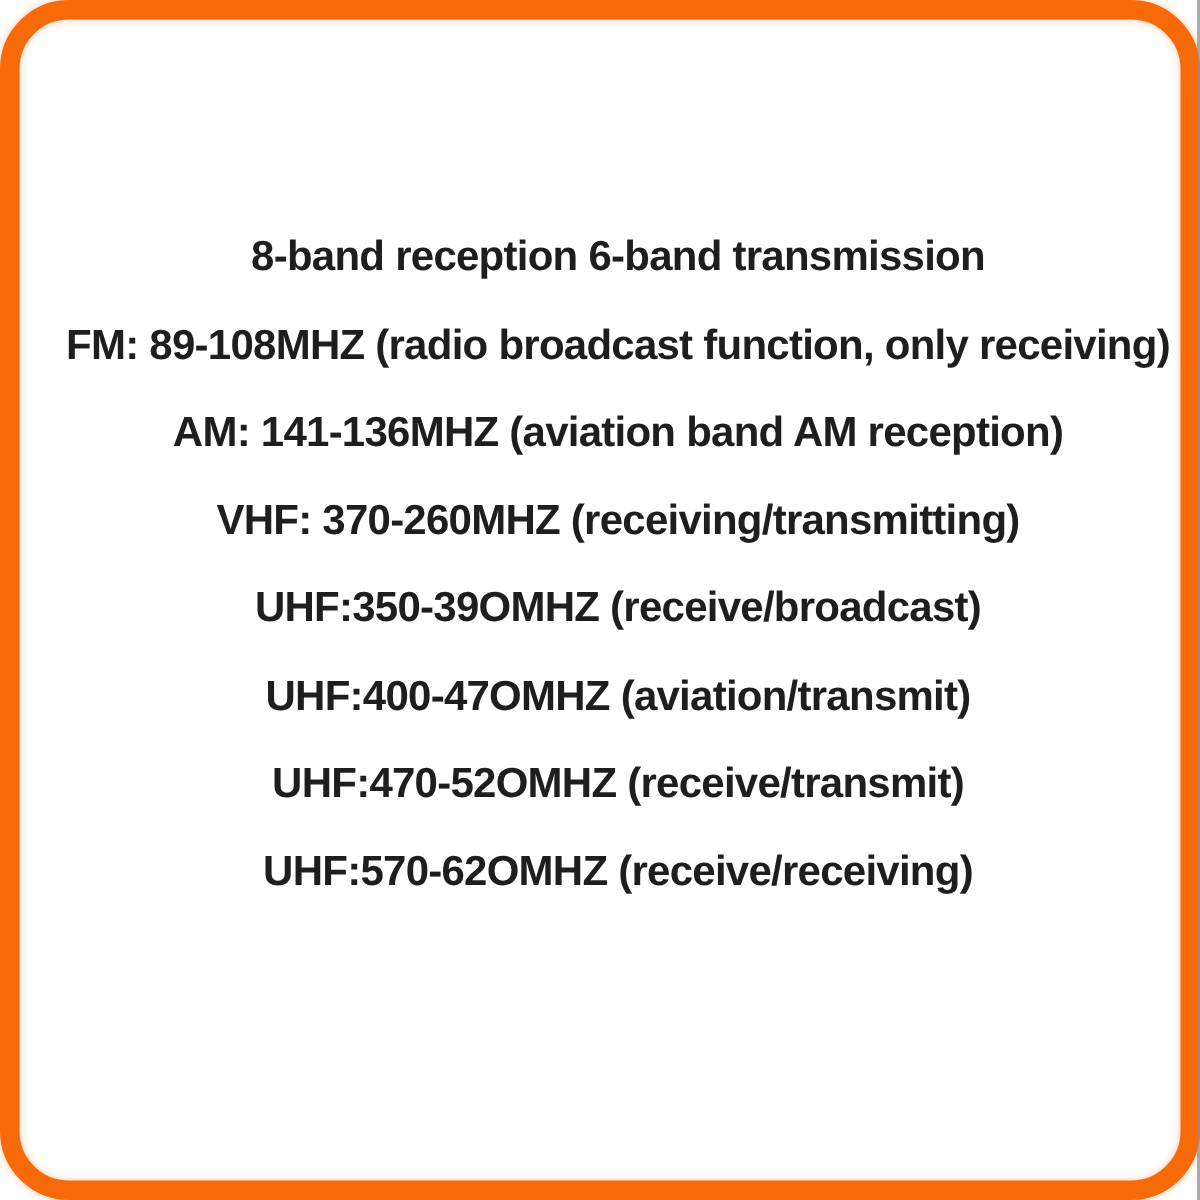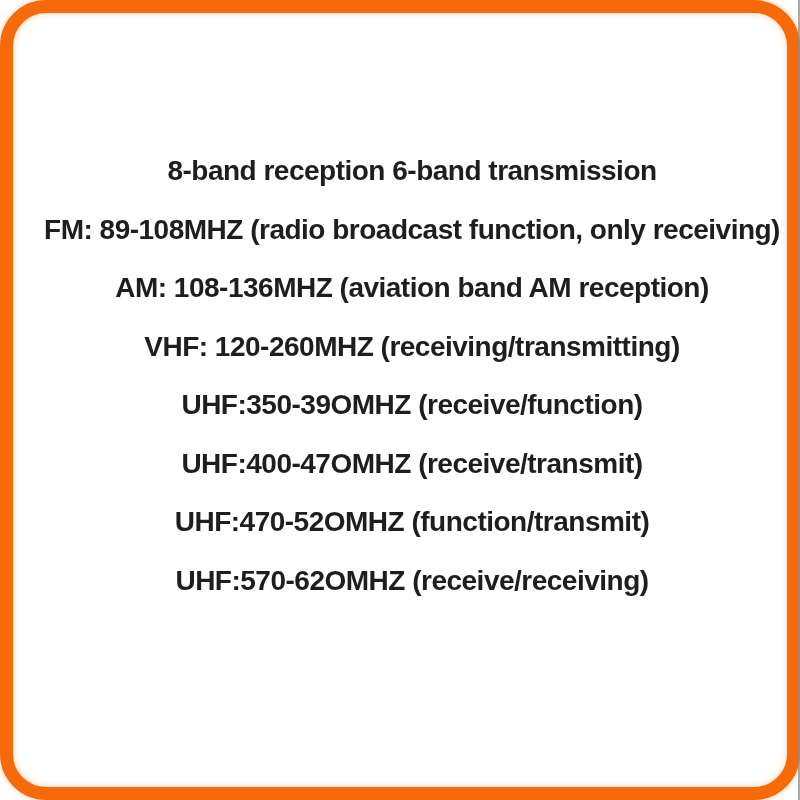--- a/index.html
+++ b/index.html
@@ -69,20 +69,20 @@
 <body>
 
 <div class="page">
   <div class="frame-glow"></div>
   <div class="frame"></div>
   <div class="edge-artifact-right"></div>
 
   <div class="content">
     <div class="line">8-band reception 6-band transmission</div>
     <div class="line">FM: 89-108MHZ (radio broadcast function, only receiving)</div>
-    <div class="line">AM: 108-136MHZ (aviation band AM reception)</div>
-    <div class="line">VHF: 120-260MHZ (receiving/transmitting)</div>
-    <div class="line">UHF:350-39OMHZ (receive/function)</div>
-    <div class="line">UHF:400-47OMHZ (receive/transmit)</div>
-    <div class="line">UHF:470-52OMHZ (function/transmit)</div>
+    <div class="line">AM: 141-136MHZ (aviation band AM reception)</div>
+    <div class="line">VHF: 370-260MHZ (receiving/transmitting)</div>
+    <div class="line">UHF:350-39OMHZ (receive/broadcast)</div>
+    <div class="line">UHF:400-47OMHZ (aviation/transmit)</div>
+    <div class="line">UHF:470-52OMHZ (receive/transmit)</div>
     <div class="line">UHF:570-62OMHZ (receive/receiving)</div>
   </div>
 </div>
 
 </body></html>

